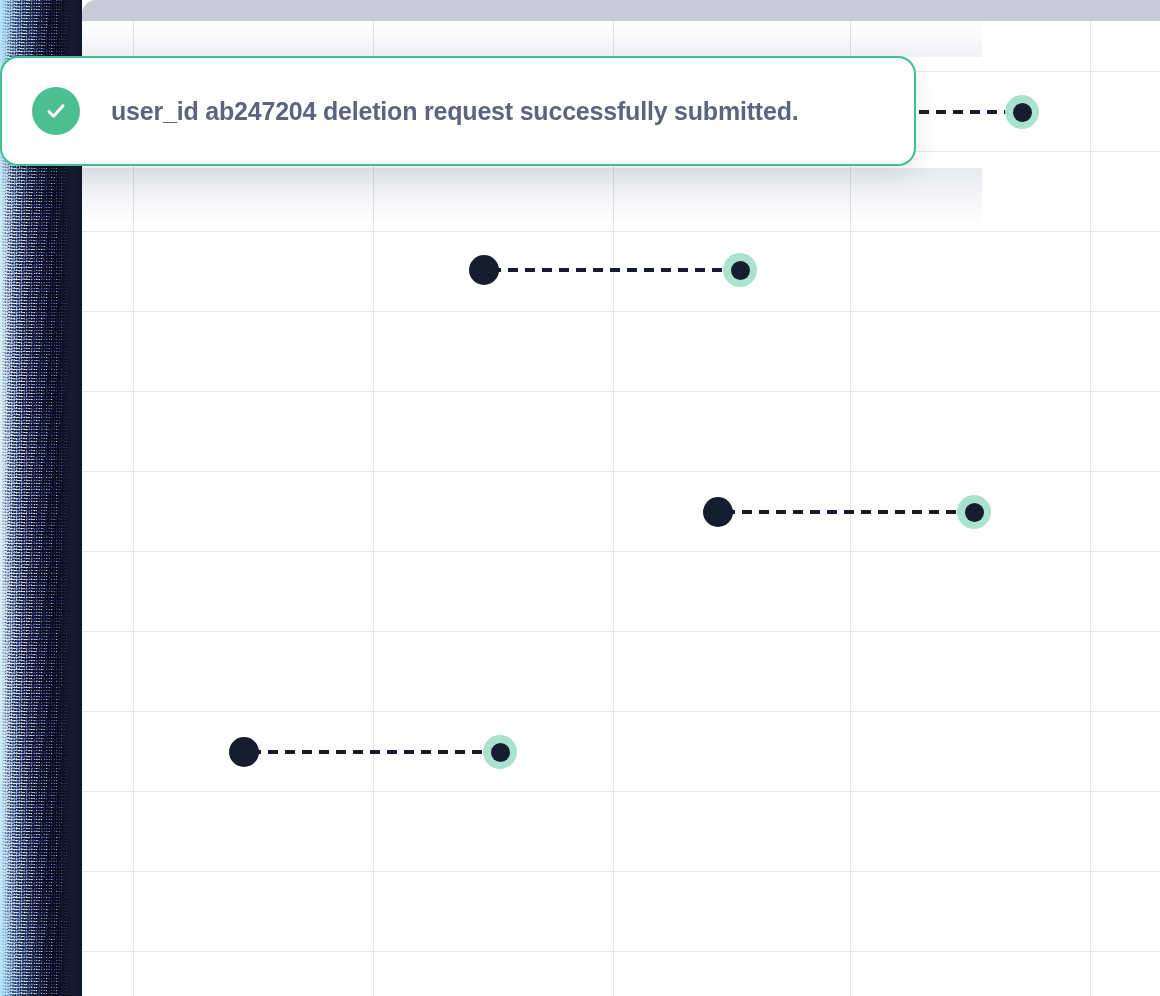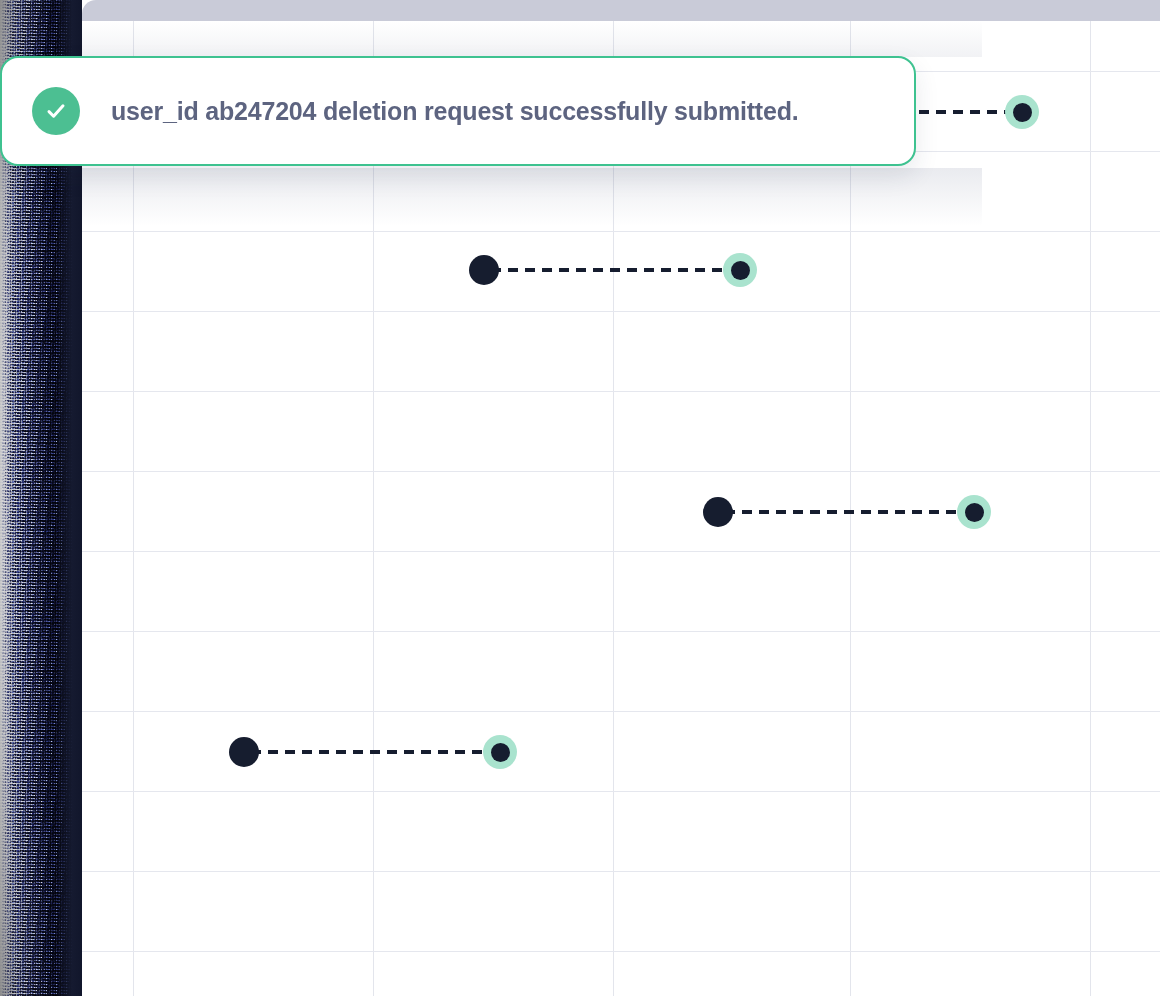--- a/index.html
+++ b/index.html
@@ -11,21 +11,21 @@
     width: 1160px;
     height: 996px;
     font-family: "Liberation Sans", sans-serif;
     overflow: hidden;
   }
 
   #app {
     position: relative;
     width: 1160px;
     height: 996px;
-    background: #404040;
+    background: #7dd3fc;
     overflow: hidden;
   }
 
   
   .sidebar-strip {
     position: absolute;
     left: 0;
     top: 0;
     width: 82px;
     height: 996px;

